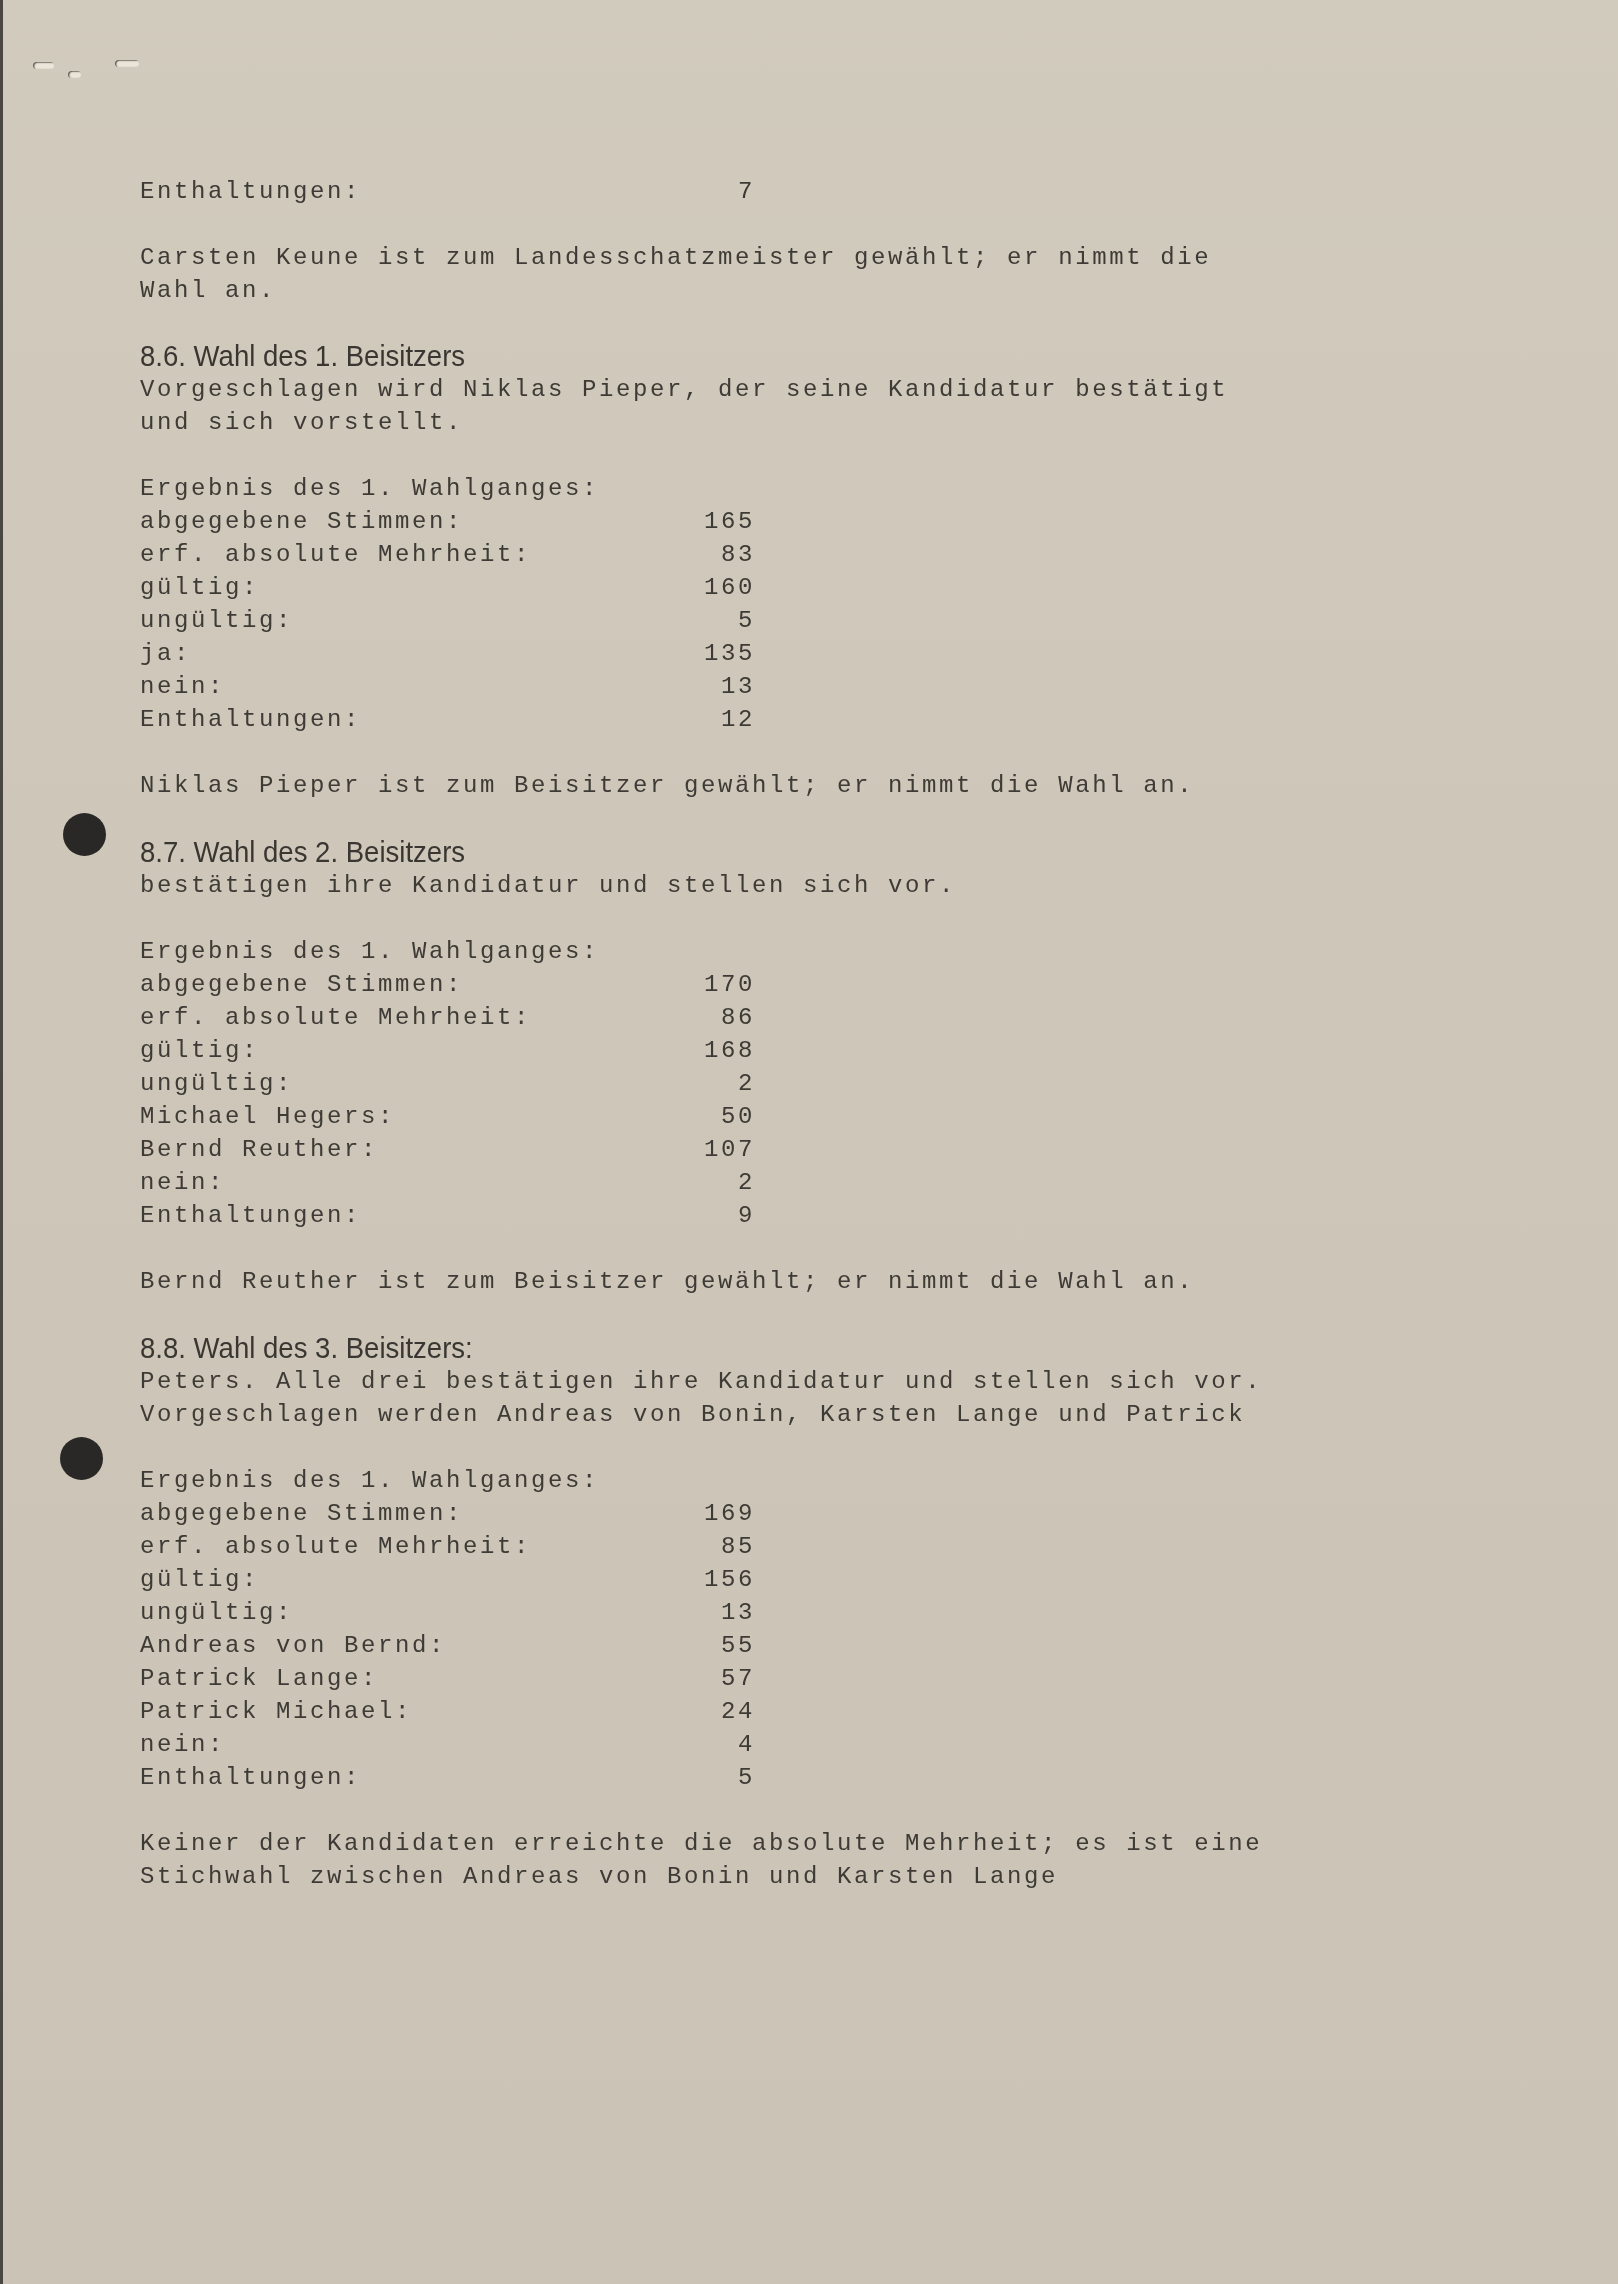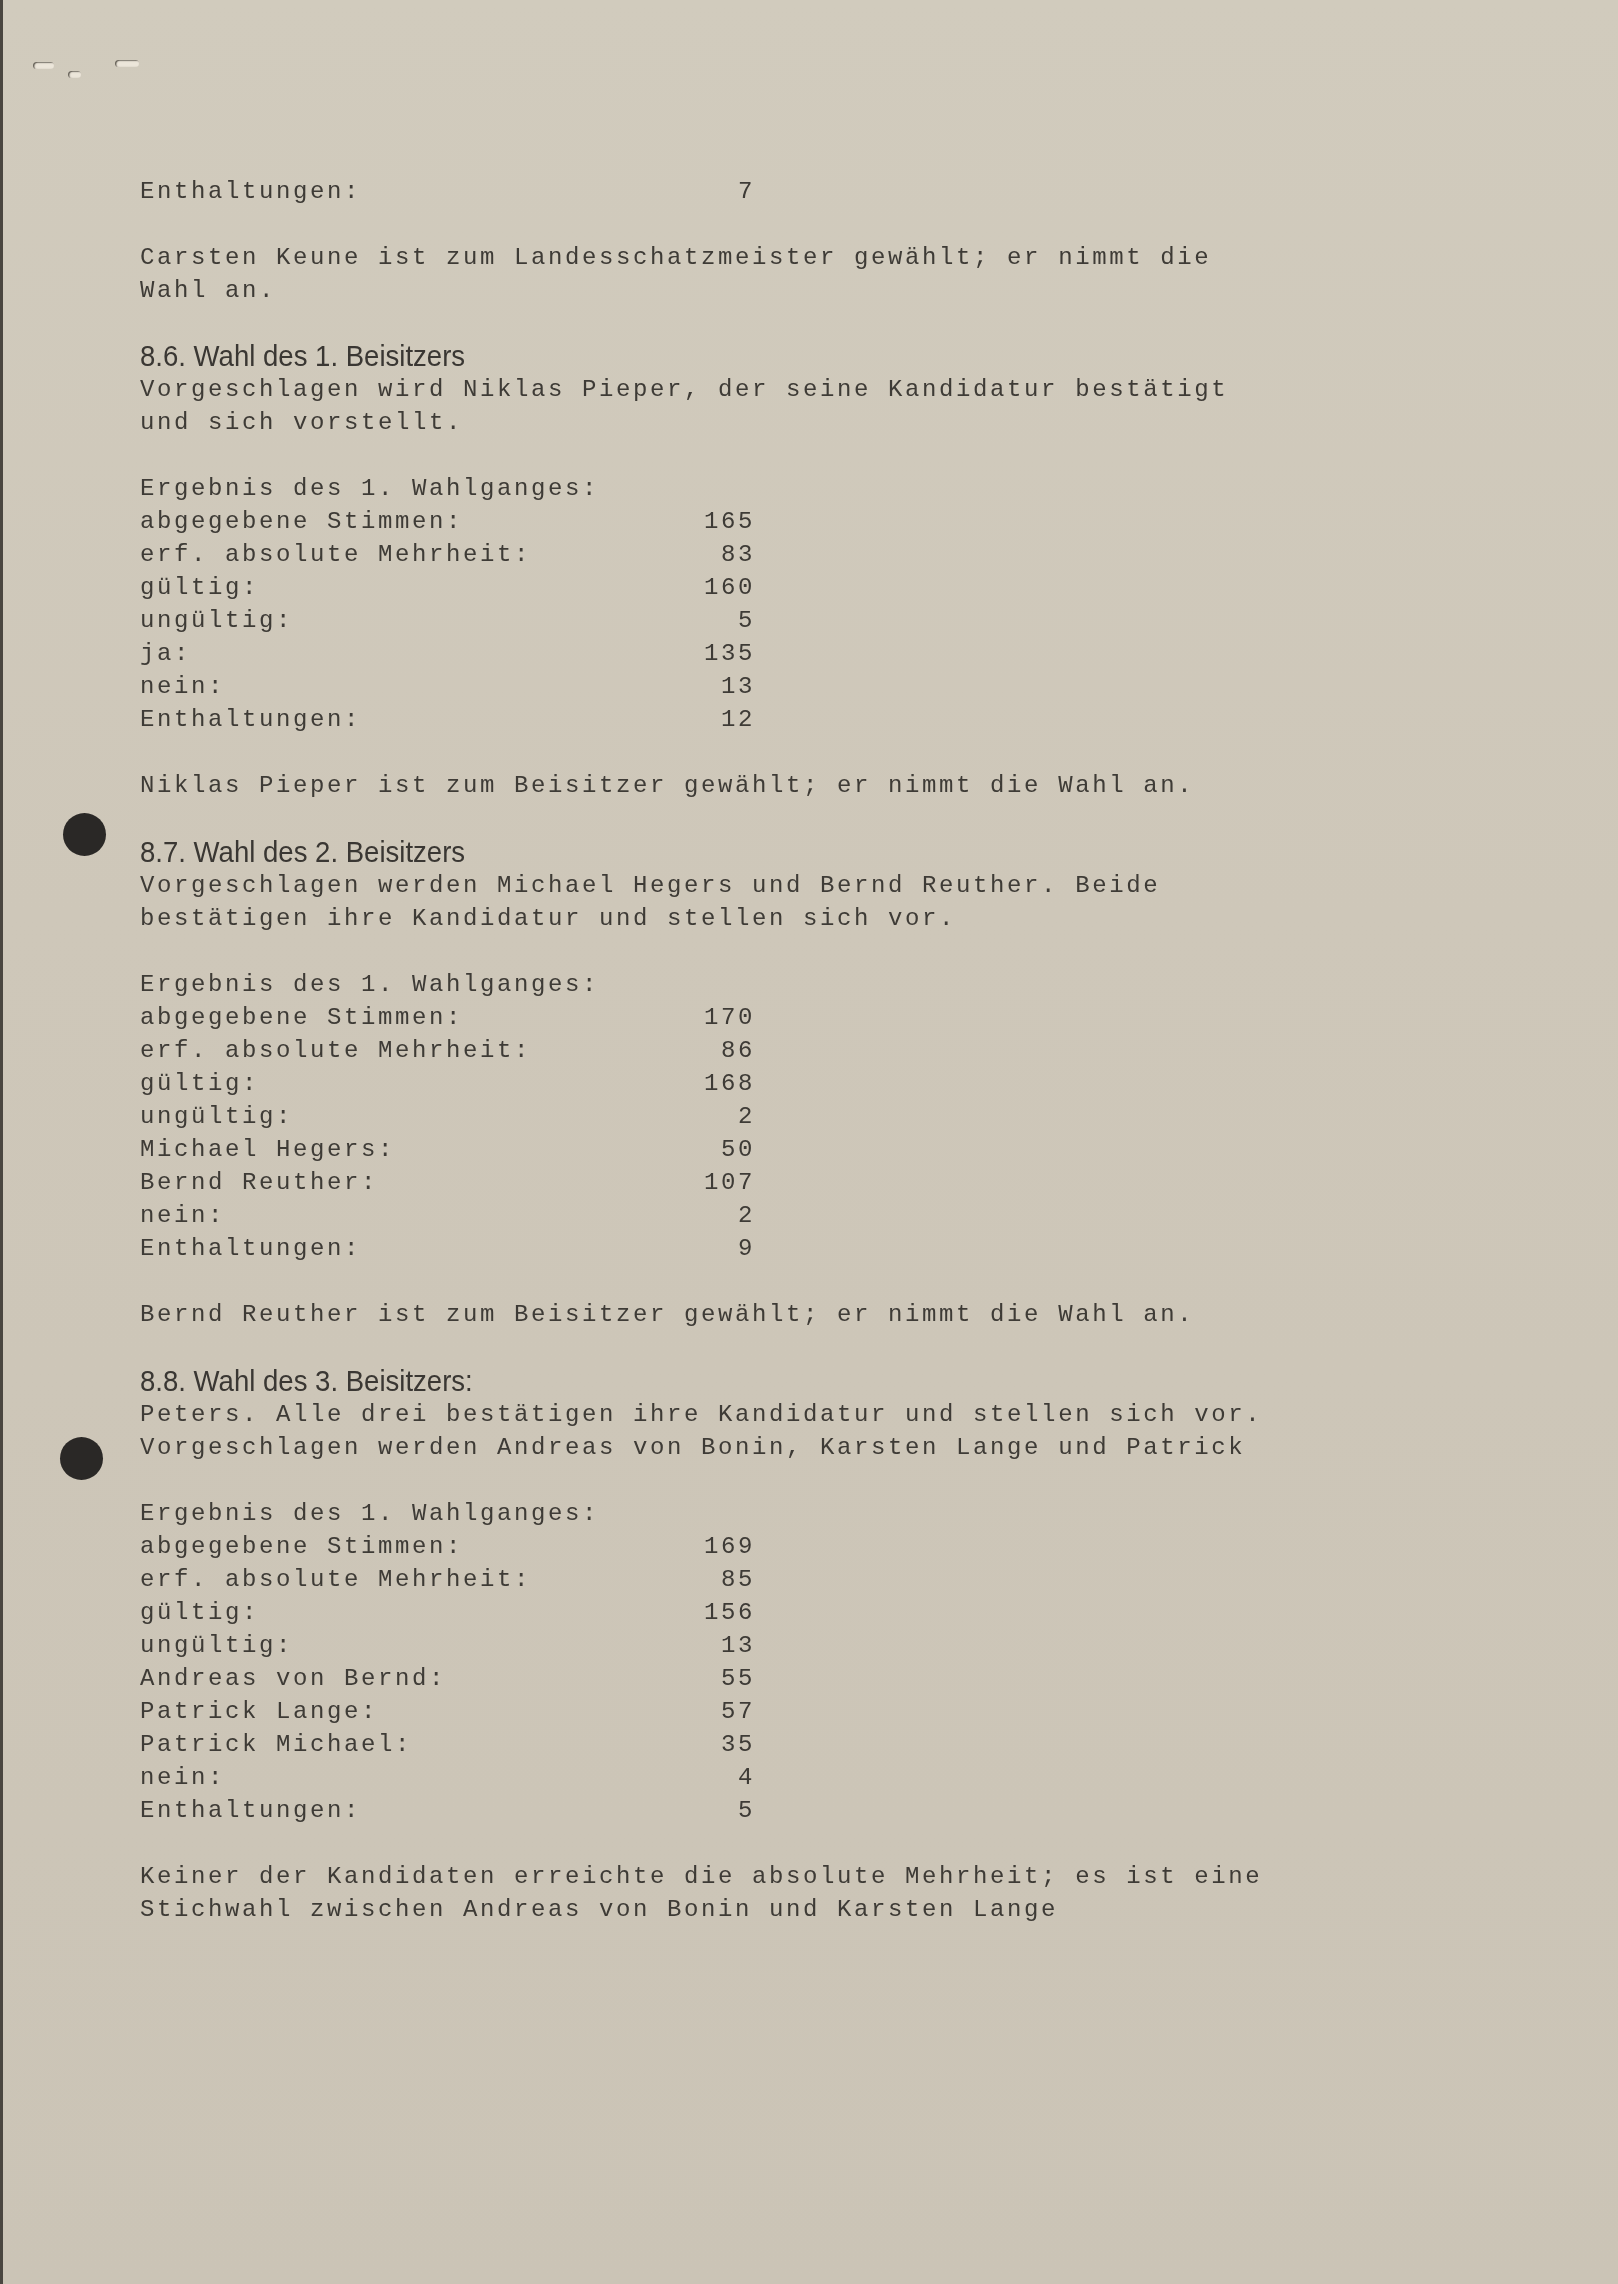--- a/index.html
+++ b/index.html
@@ -111,21 +111,20 @@
         <div class="mono row"><span class="label">nein:</span><span class="value">13</span></div>
         <div class="mono row"><span class="label">Enthaltungen:</span><span class="value">12</span></div>
       </div>
       <div class="gap"></div>
       <div class="mono">Niklas Pieper ist zum Beisitzer gewählt; er nimmt die Wahl an.</div>
       <div class="gap-sm"></div>
     </div>
 
     <div>
       <div class="heading">8.7. Wahl des 2. Beisitzers</div>
-      <div class="mono">Vorgeschlagen werden Michael Hegers und Bernd Reuther. Beide</div>
       <div class="mono">bestätigen ihre Kandidatur und stellen sich vor.</div>
       <div class="gap"></div>
       <div class="mono">Ergebnis des 1. Wahlganges:</div>
       <div>
         <div class="mono row"><span class="label">abgegebene Stimmen:</span><span class="value">170</span></div>
         <div class="mono row"><span class="label">erf. absolute Mehrheit:</span><span class="value">86</span></div>
         <div class="mono row"><span class="label">gültig:</span><span class="value">168</span></div>
         <div class="mono row"><span class="label">ungültig:</span><span class="value">2</span></div>
         <div class="mono row"><span class="label">Michael Hegers:</span><span class="value">50</span></div>
         <div class="mono row"><span class="label">Bernd Reuther:</span><span class="value">107</span></div>
@@ -143,21 +142,21 @@
       <div class="mono">Vorgeschlagen werden Andreas von Bonin, Karsten Lange und Patrick</div>
       <div class="gap"></div>
       <div class="mono">Ergebnis des 1. Wahlganges:</div>
       <div>
         <div class="mono row"><span class="label">abgegebene Stimmen:</span><span class="value">169</span></div>
         <div class="mono row"><span class="label">erf. absolute Mehrheit:</span><span class="value">85</span></div>
         <div class="mono row"><span class="label">gültig:</span><span class="value">156</span></div>
         <div class="mono row"><span class="label">ungültig:</span><span class="value">13</span></div>
         <div class="mono row"><span class="label">Andreas von Bernd:</span><span class="value">55</span></div>
         <div class="mono row"><span class="label">Patrick Lange:</span><span class="value">57</span></div>
-        <div class="mono row"><span class="label">Patrick Michael:</span><span class="value">35</span></div>
+        <div class="mono row"><span class="label">Patrick Michael:</span><span class="value">24</span></div>
         <div class="mono row"><span class="label">nein:</span><span class="value">4</span></div>
         <div class="mono row"><span class="label">Enthaltungen:</span><span class="value">5</span></div>
       </div>
       <div class="gap"></div>
       <div class="mono">Keiner der Kandidaten erreichte die absolute Mehrheit; es ist eine</div>
       <div class="mono">Stichwahl zwischen Andreas von Bonin und Karsten Lange</div>
     </div>
 
   </div>
 </div>

